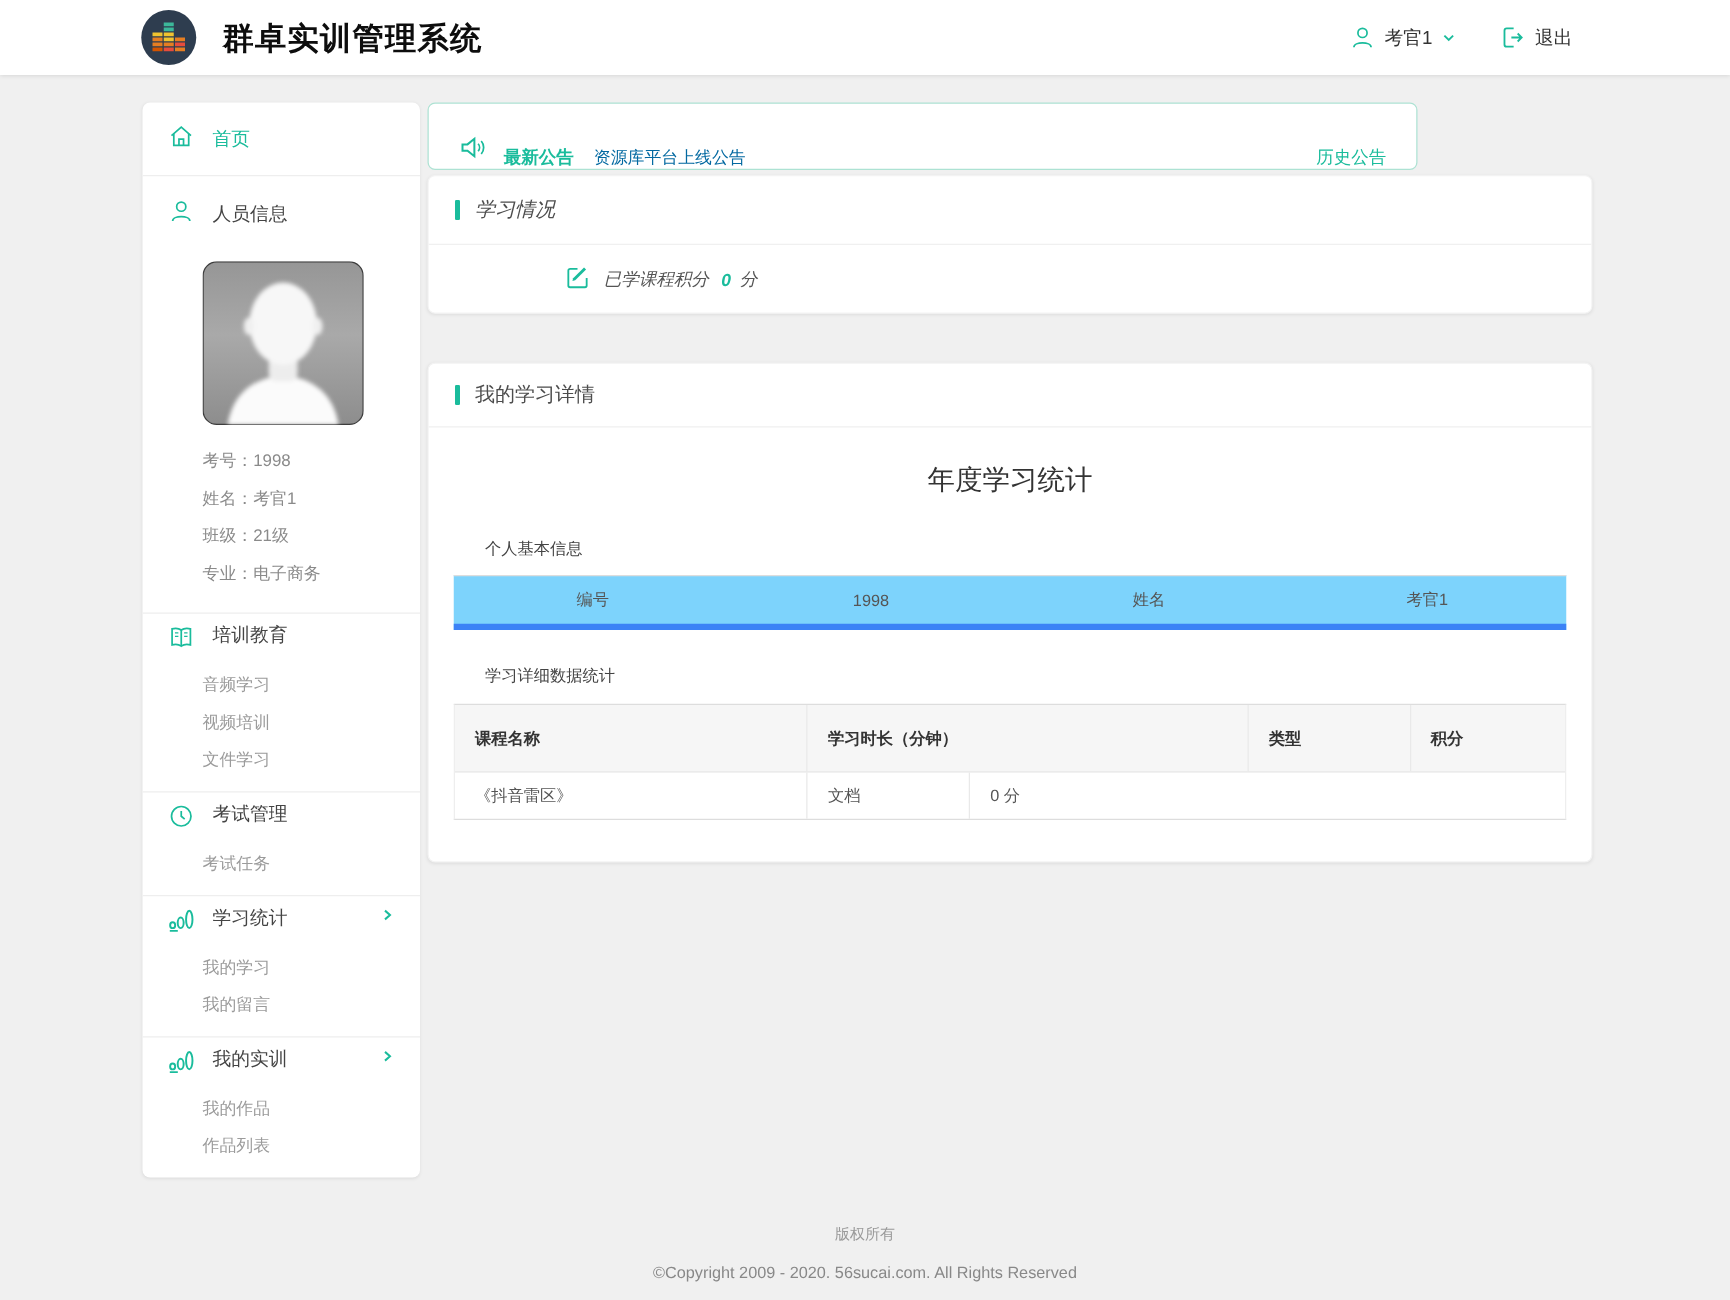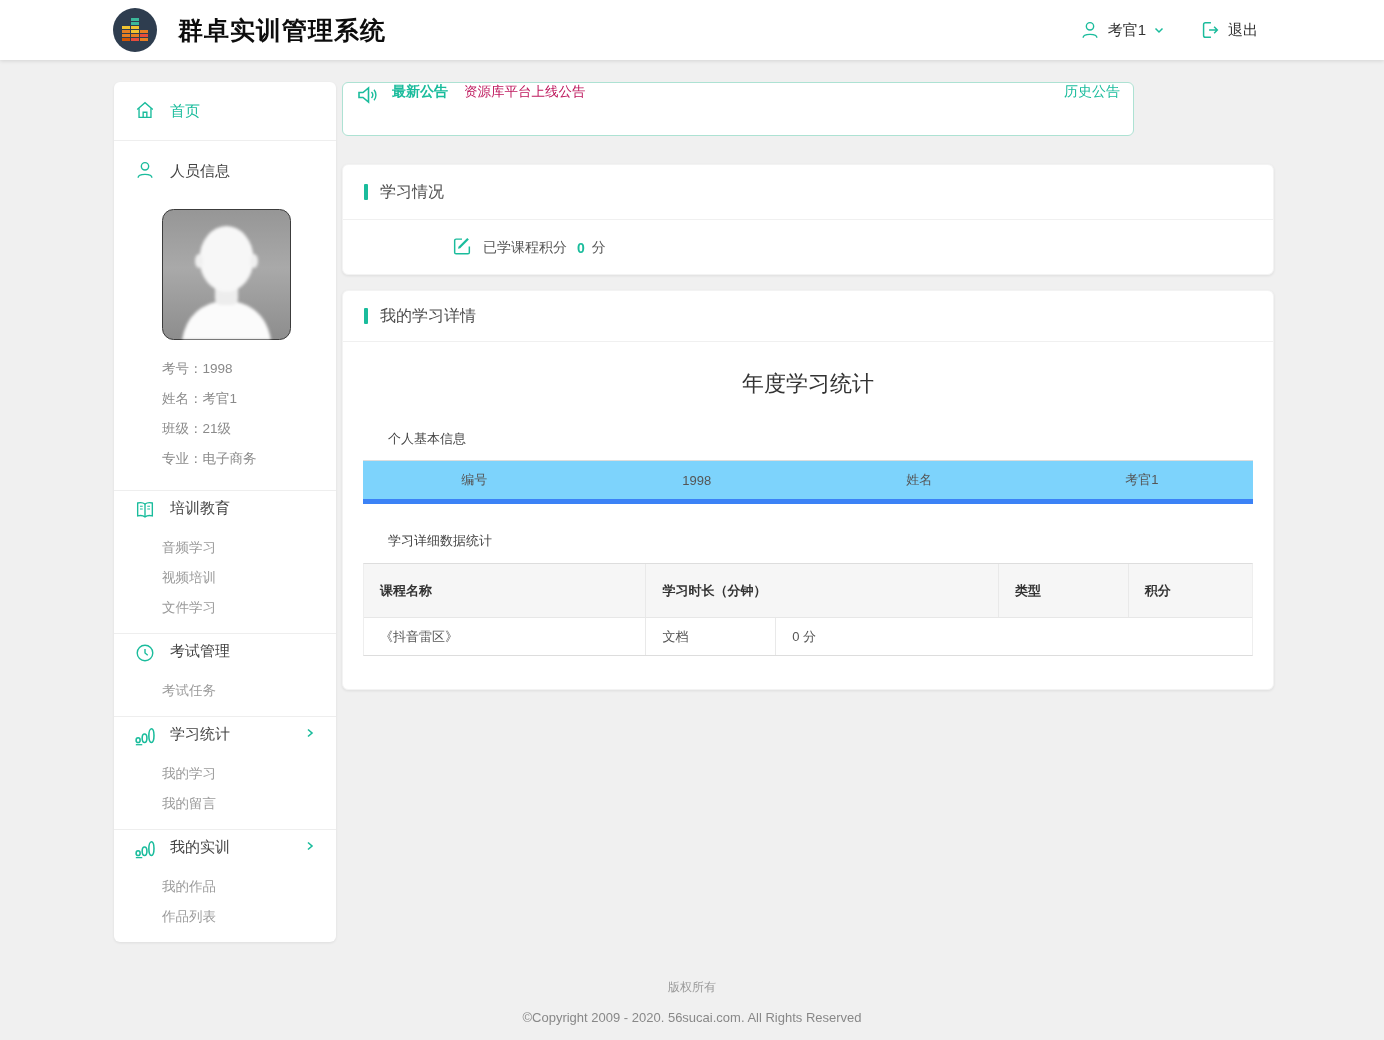--- a/index.html
+++ b/index.html
@@ -43,31 +43,31 @@
   .side-group { border-bottom:1px solid #eee; padding:8px 0 10px; }
   .group-head { height:34px; display:flex; align-items:flex-start; gap:14px; padding:0 20px; font-size:15px; color:#444; cursor:pointer; }
   .group-head .chev { margin-left:auto; }
   .group-items { padding-left:48px; }
   .group-item { line-height:30px; font-size:13.5px; color:#9b9b9b; cursor:pointer; }
 
   
   .announce {
     position:absolute; left:342px; top:82px; width:792px; height:54px;
     background:#fff; border:1px solid #ade2d3; border-radius:6px;
-    display:flex; align-items:flex-start; padding:0 13px;
+    display:flex; align-items:flex-end; padding:0 24px;
   }
   .announce-label { font-size:14px; font-weight:bold; color:#1abc9c; margin-left:12px; }
-  .announce-text  { font-size:13.5px; color:#be185d; margin-left:16px; cursor:pointer; }
+  .announce-text  { font-size:13.5px; color:#0369a1; margin-left:16px; cursor:pointer; }
   .announce-history { margin-left:auto; font-size:14px; color:#1abc9c; cursor:pointer; }
 
   .card {
     position:absolute; background:#fff; border-radius:6px;
     box-shadow:0 1px 3px rgba(0,0,0,.08); border:1px solid #f3f3f3;
   }
-  .card-status { left:342px; top:164px; width:932px; height:111px; }
+  .card-status { left:342px; top:140px; width:932px; height:111px;font-style:italic; }
   .card-detail { left:342px; top:290px; width:932px; height:400px; }
   .card-title-row {
     height:55px; display:flex; align-items:center; gap:12px;
     padding:0 21px; border-bottom:1px solid #f0f0f0;
     font-size:16px; color:#4d4d4d;
   }
   .card-detail .card-title-row { height:51px; }
   .accent-bar { width:4px; height:16px; background:#1abc9c; border-radius:1px; flex:0 0 auto; }
 
   .credit-row { height:55px; display:flex; align-items:center; padding-left:108px; font-size:14px; color:#555; }

